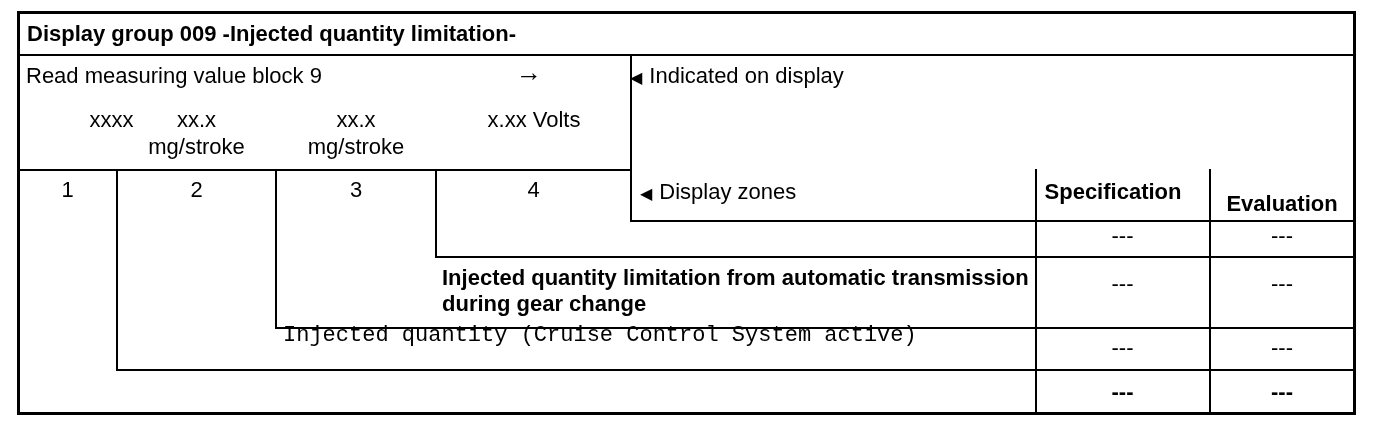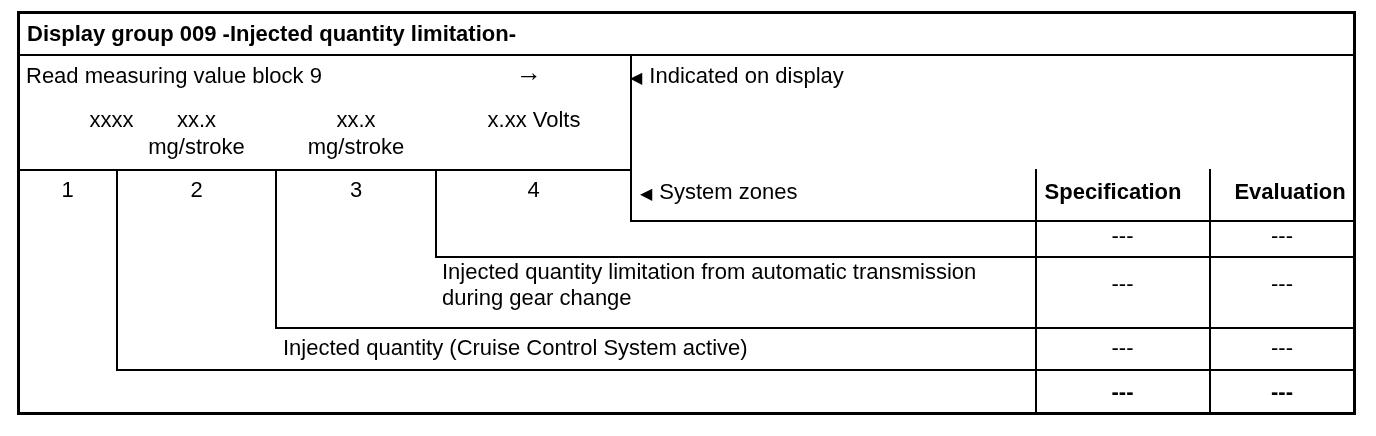--- a/index.html
+++ b/index.html
@@ -64,32 +64,32 @@
     <div>x.xx Volts</div>
     <div></div>
   </div>
 
   <div class="abs t ctr" style="left:18px;top:177px;width:99px;">1</div>
   <div class="abs t ctr" style="left:117px;top:177px;width:159px;">2</div>
   <div class="abs t ctr" style="left:276px;top:177px;width:160px;">3</div>
   <div class="abs t ctr" style="left:436px;top:177px;width:195px;">4</div>
 
   <div class="abs t" style="left:640px;top:179px;">
-    <span class="marker">◀</span><span>System zones</span>
+    <span class="marker">◀</span><span>Display zones</span>
   </div>
   <div class="abs t b ctr" style="left:1037px;top:179px;width:152px;">Specification</div>
-  <div class="abs t b ctr" style="left:1211px;top:179px;width:142px;margin-left:8px;">Evaluation</div>
+  <div class="abs t b ctr" style="left:1211px;top:191px;width:142px;">Evaluation</div>
 
   <div class="abs t ctr" style="left:1036px;top:223px;width:173px;">---</div>
   <div class="abs t ctr" style="left:1210px;top:223px;width:144px;">---</div>
 
-  <div class="abs t wrap" style="left:442px;top:259px;width:600px;">Injected quantity limitation from automatic transmission during gear change</div>
+  <div class="abs t wrap" style="left:442px;top:265px;width:600px;font-weight:bold;">Injected quantity limitation from automatic transmission during gear change</div>
   <div class="abs t ctr" style="left:1036px;top:271px;width:173px;">---</div>
   <div class="abs t ctr" style="left:1210px;top:271px;width:144px;">---</div>
 
-  <div class="abs t" style="left:283px;top:335px;">Injected quantity (Cruise Control System active)</div>
+  <div class="abs t" style="left:283px;top:323px;font-family:Liberation Mono, monospace;">Injected quantity (Cruise Control System active)</div>
   <div class="abs t ctr" style="left:1036px;top:335px;width:173px;">---</div>
   <div class="abs t ctr" style="left:1210px;top:335px;width:144px;">---</div>
 
   <div class="abs t b ctr" style="left:1036px;top:379px;width:173px;">---</div>
   <div class="abs t b ctr" style="left:1210px;top:379px;width:144px;">---</div>
 
 </div>
 
 </body></html>

